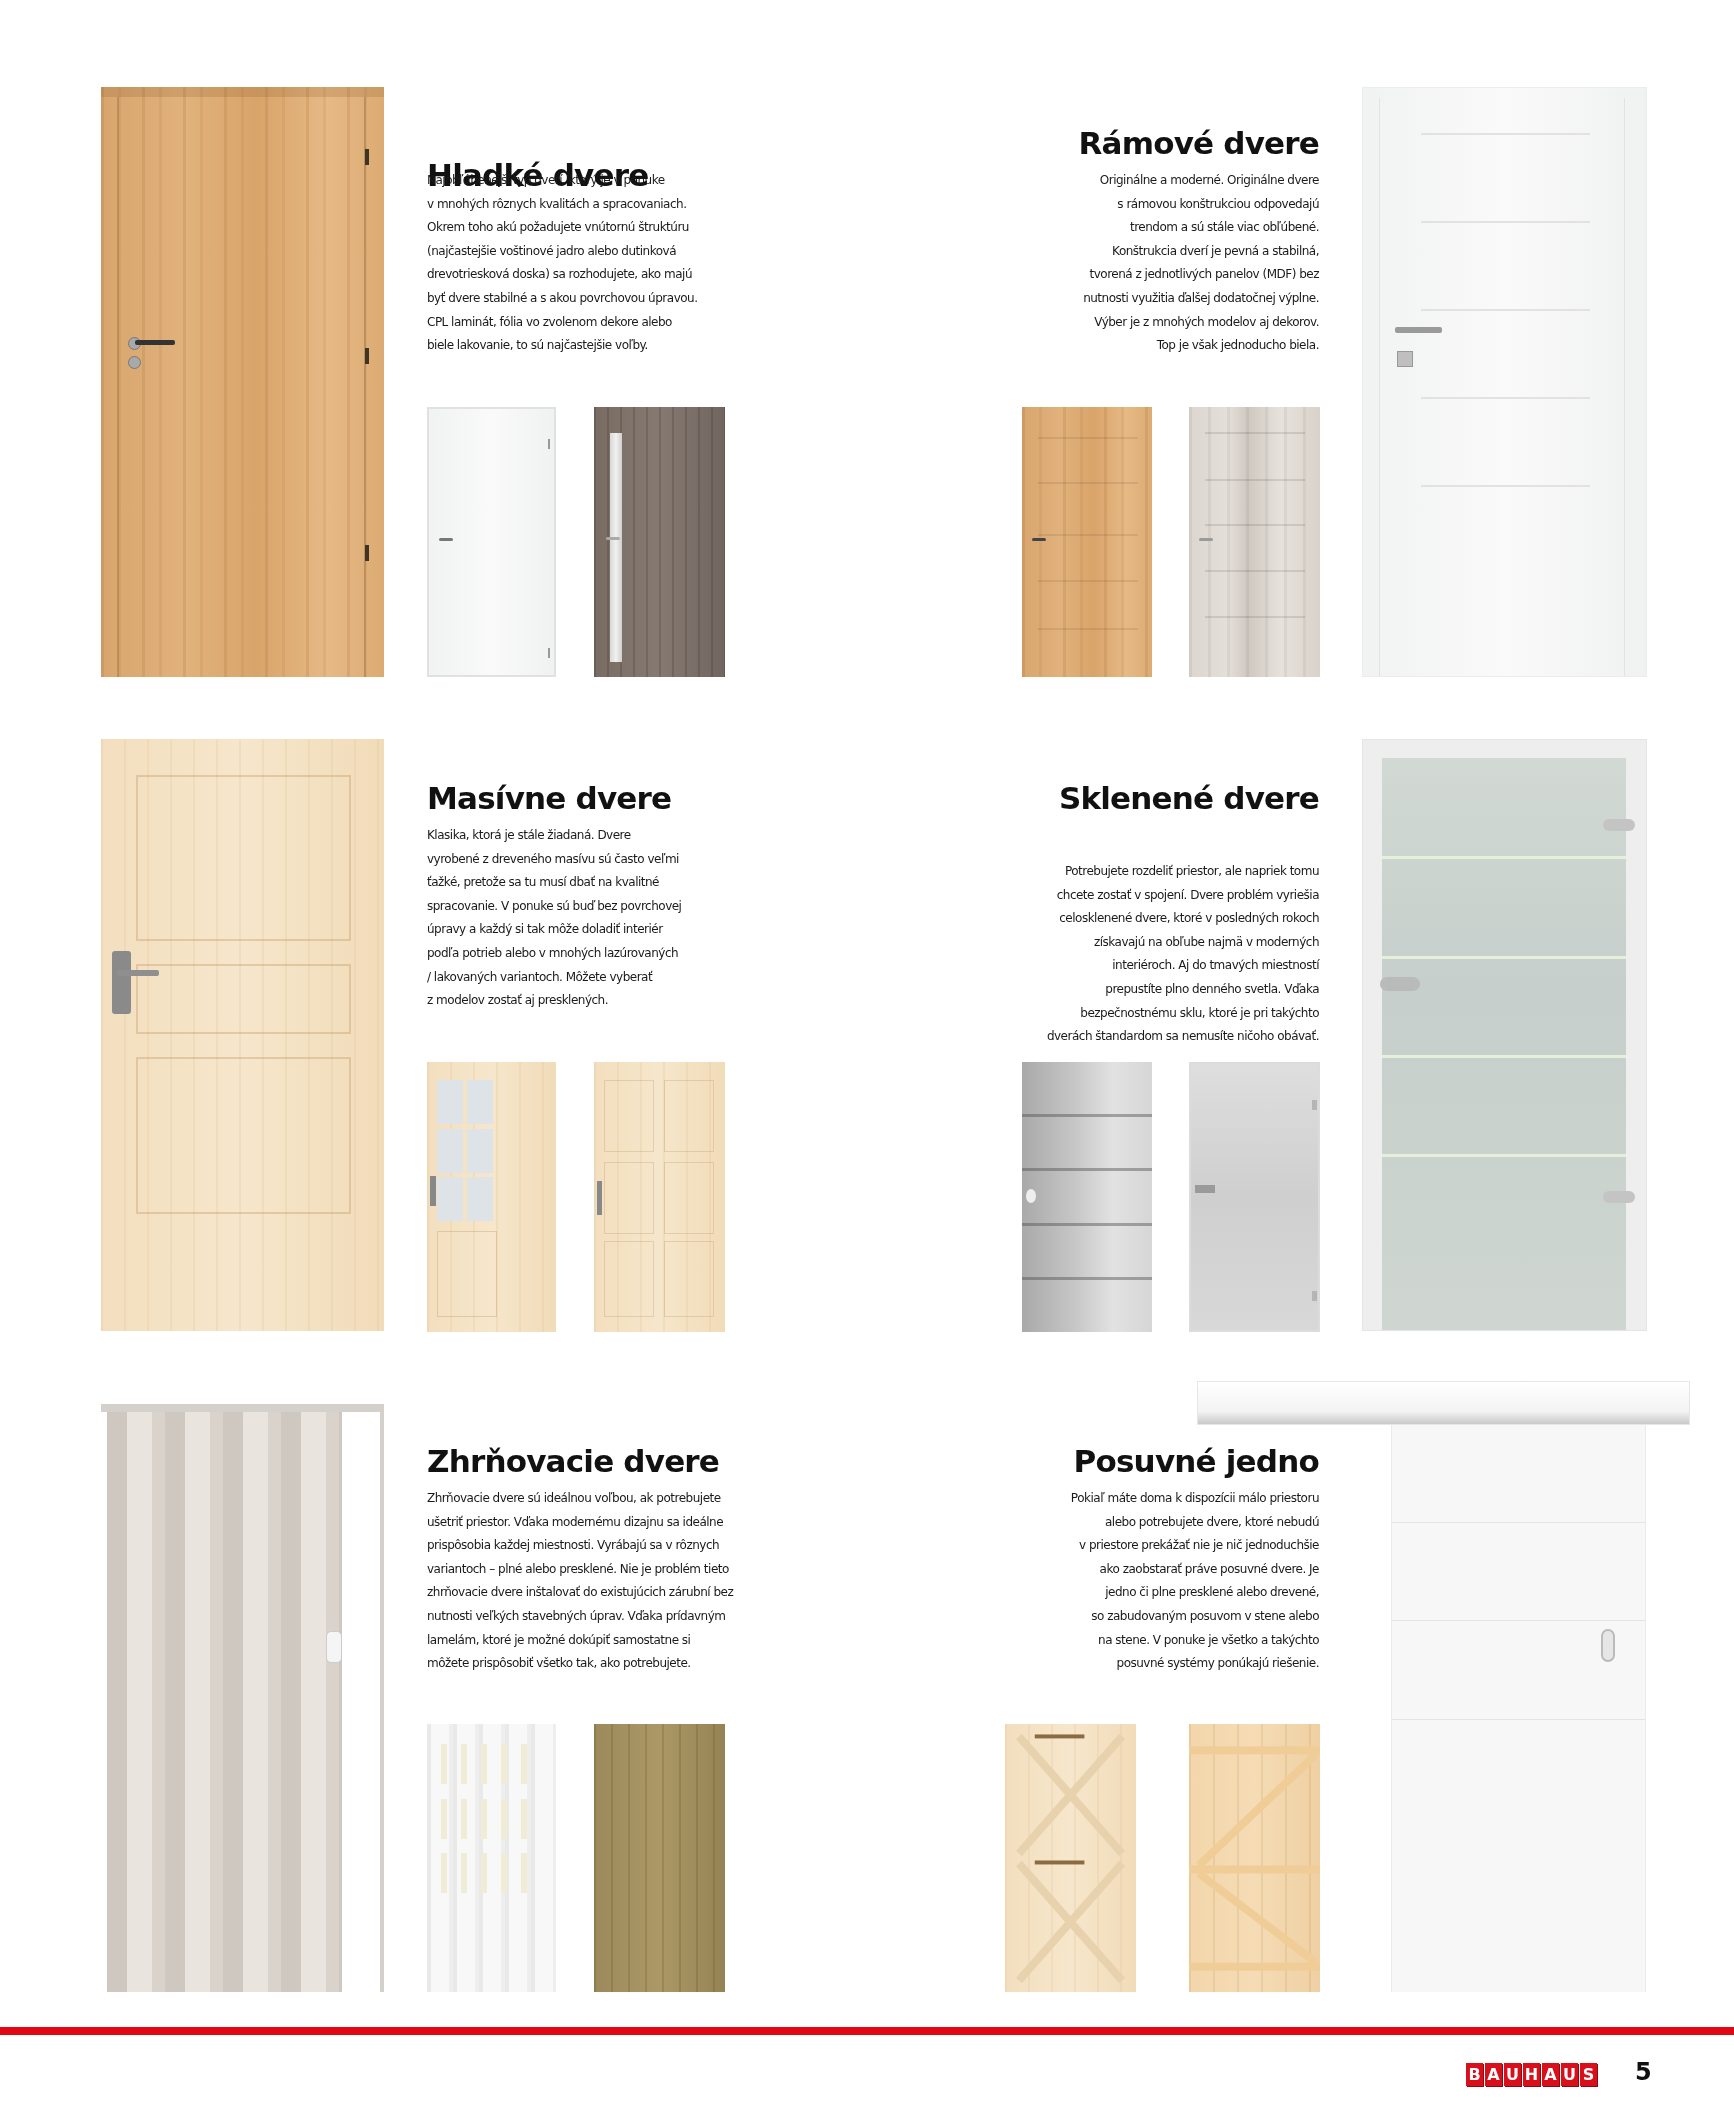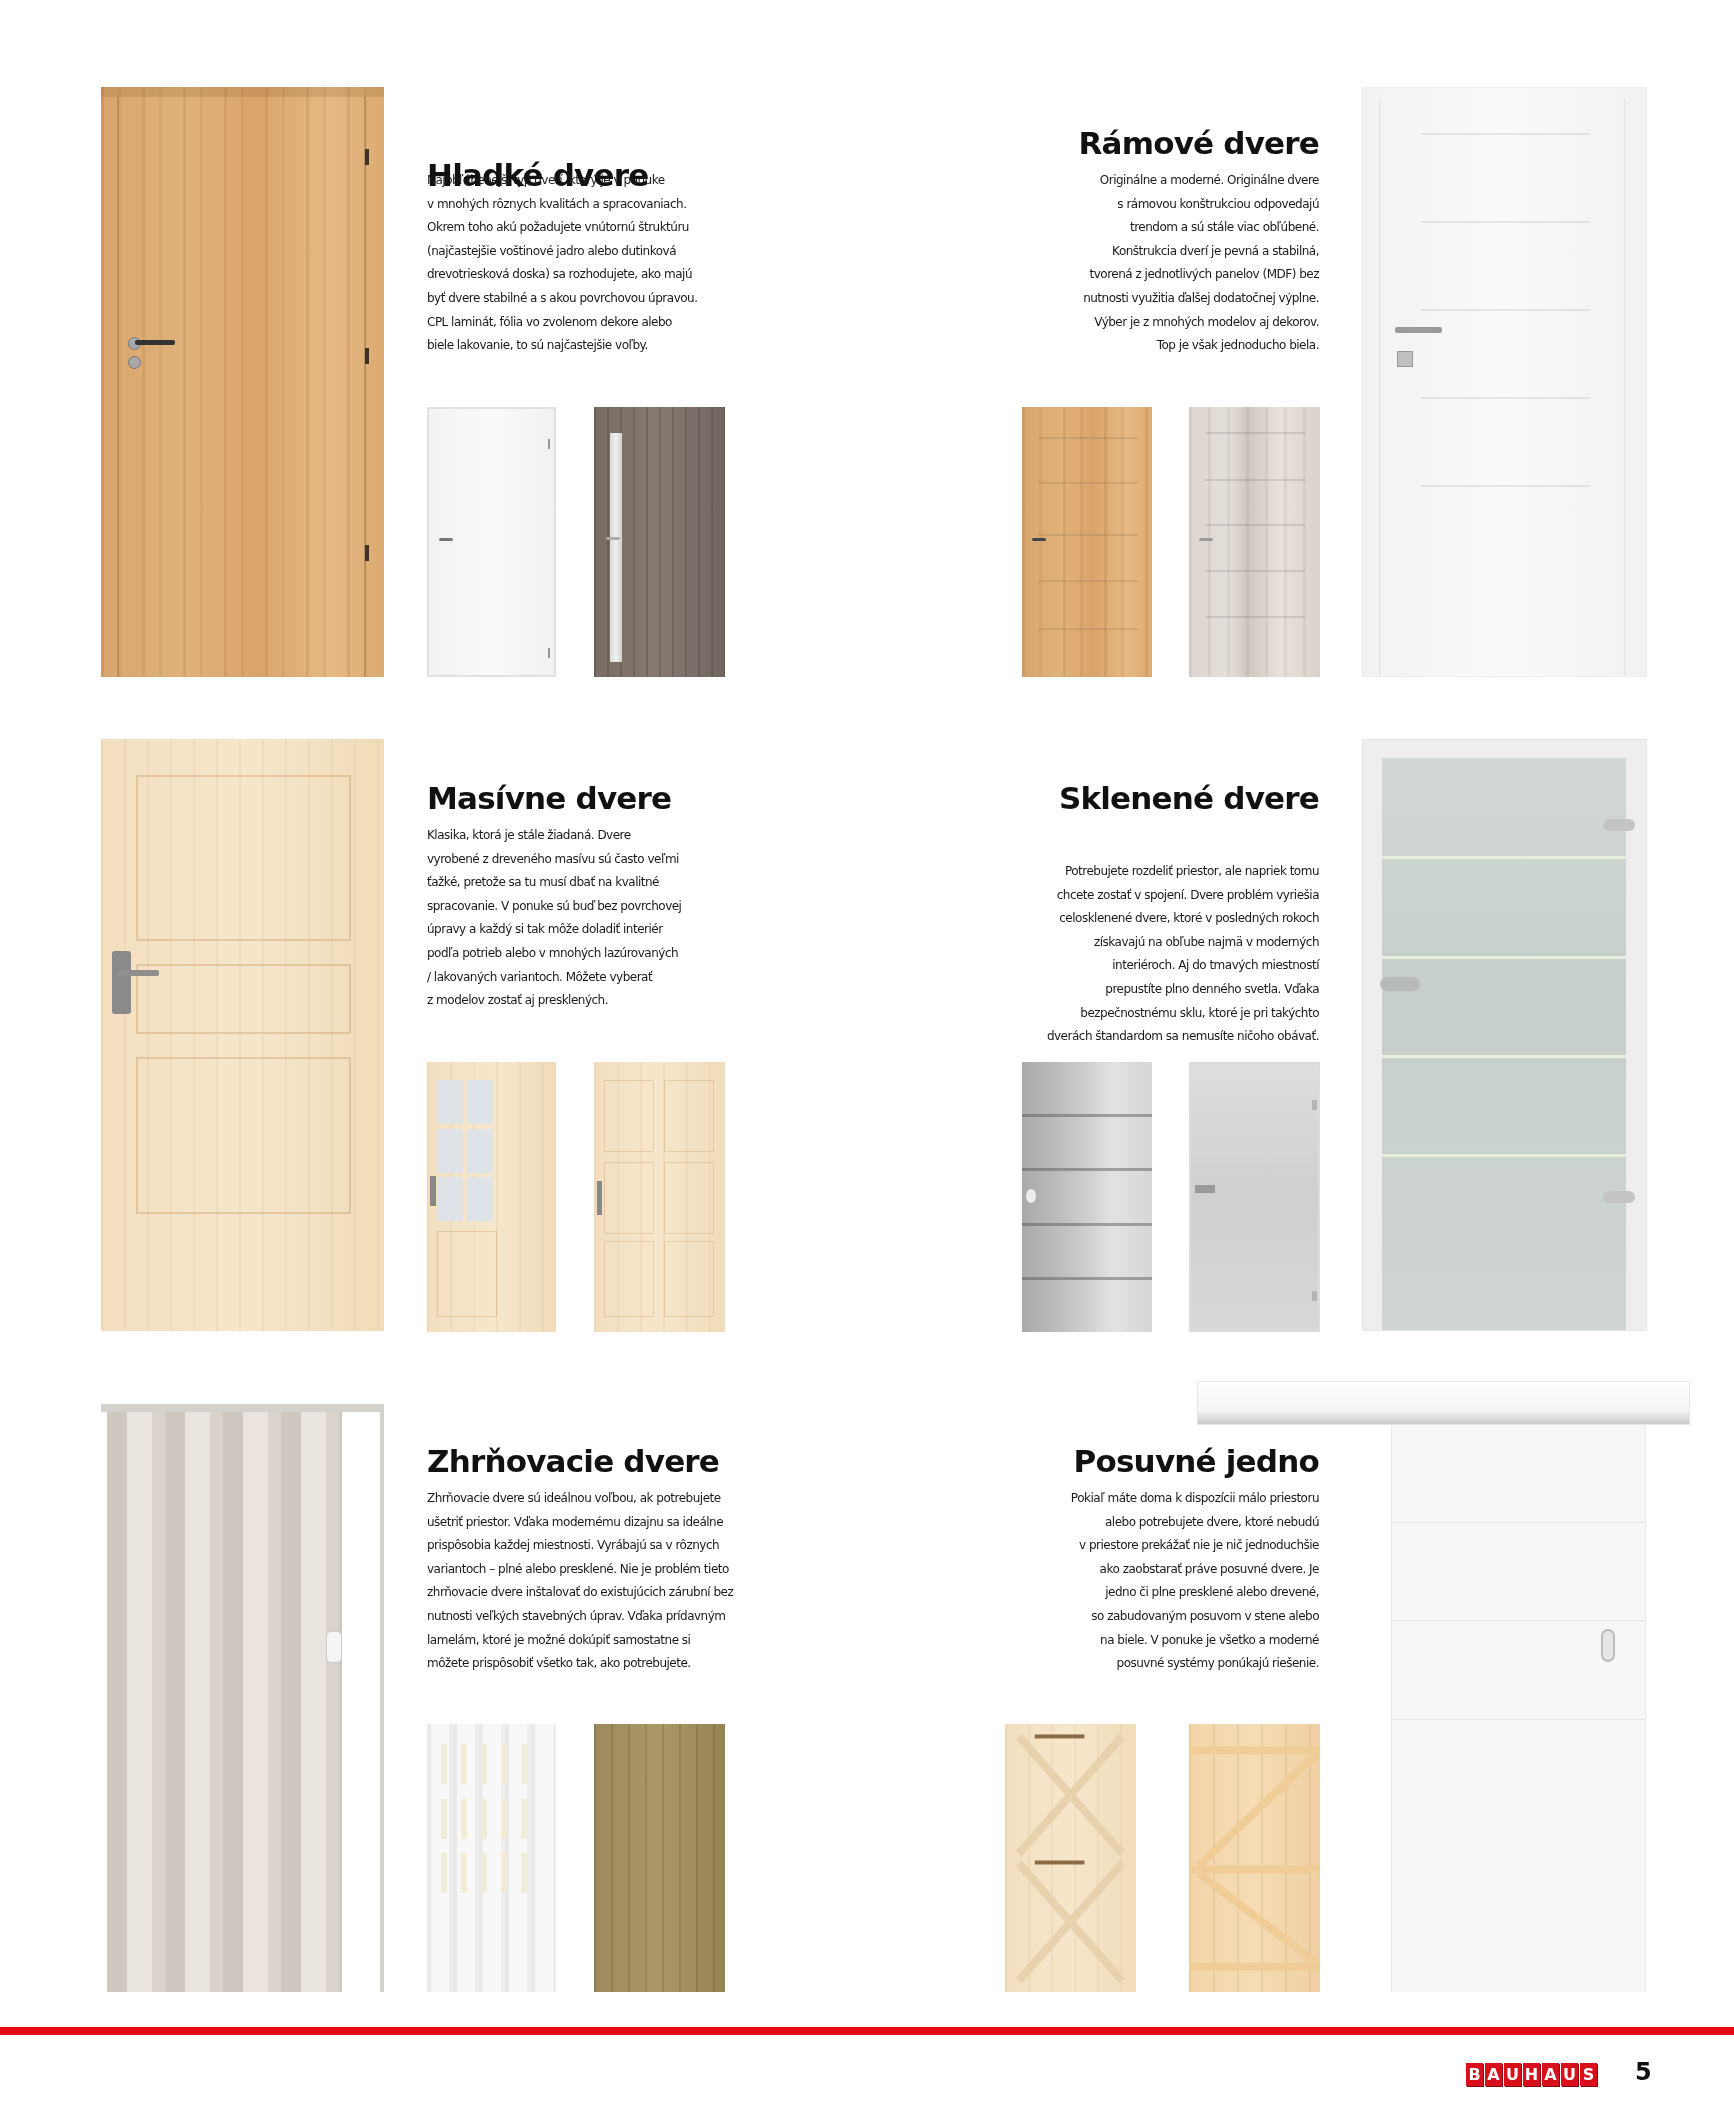--- a/index.html
+++ b/index.html
@@ -239,21 +239,21 @@
 
 <div class="right-col">
   <div class="section-title" style="right:415px; top:1443px;">Posuvné jedno</div>
   <div class="section-body" style="right:415px; top:1487px;">
     <span class="ln">Pokiaľ máte doma k dispozícii málo priestoru</span>
     <span class="ln">alebo potrebujete dvere, ktoré nebudú</span>
     <span class="ln">v priestore prekážať nie je nič jednoduchšie</span>
     <span class="ln">ako zaobstarať práve posuvné dvere. Je</span>
     <span class="ln">jedno či plne presklené alebo drevené,</span>
     <span class="ln">so zabudovaným posuvom v stene alebo</span>
-    <span class="ln">na biele. V ponuke je všetko a moderné</span>
+    <span class="ln">na stene. V ponuke je všetko a takýchto</span>
     <span class="ln">posuvné systémy ponúkajú riešenie.</span>
   </div>
 </div>
 
 <div class="door pine" style="left:1005px; top:1724px; width:131px; height:268px;">
   <svg width="131" height="268" style="position:absolute;left:0;top:0;" viewBox="0 0 132 269">
     <line x1="14" y1="12" x2="118" y2="130" stroke="#e8d2ad" stroke-width="8"></line>
     <line x1="118" y1="12" x2="14" y2="130" stroke="#e8d2ad" stroke-width="8"></line>
     <line x1="14" y1="140" x2="118" y2="258" stroke="#e8d2ad" stroke-width="8"></line>
     <line x1="118" y1="140" x2="14" y2="258" stroke="#e8d2ad" stroke-width="8"></line>

